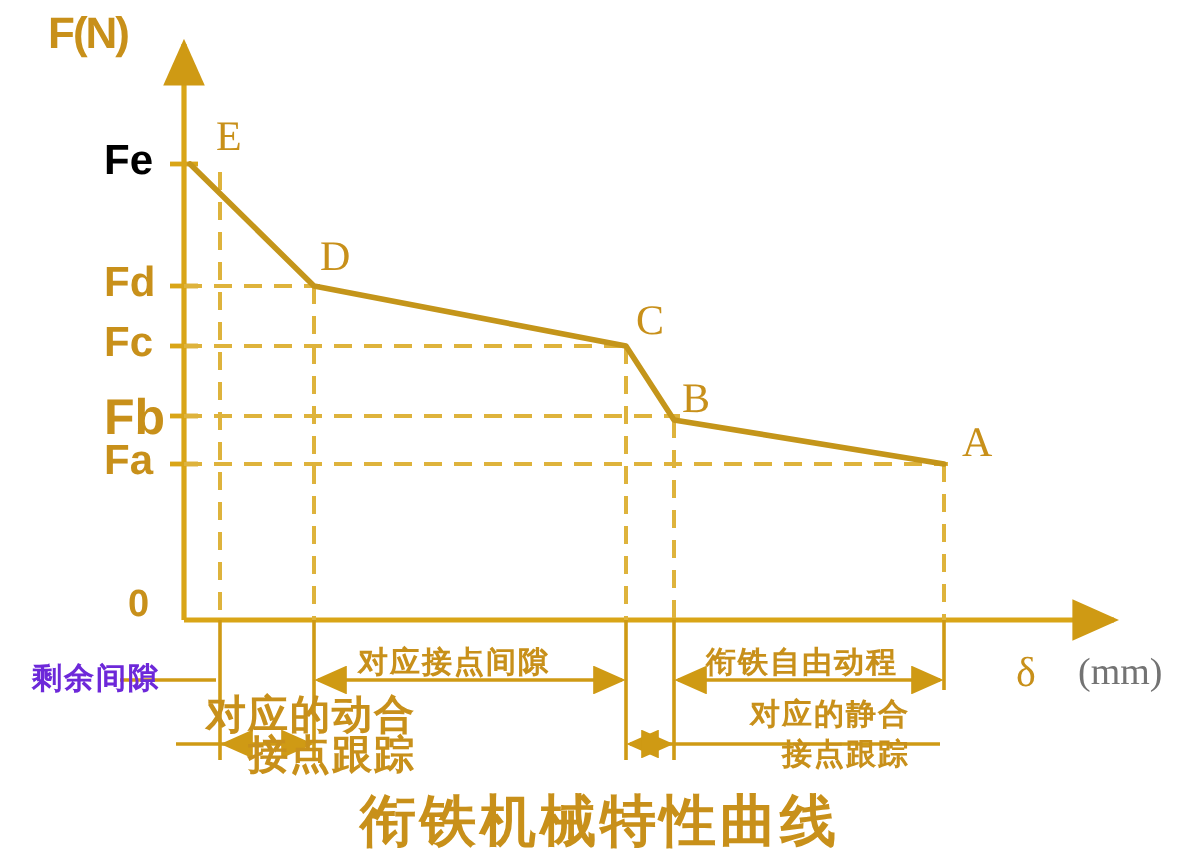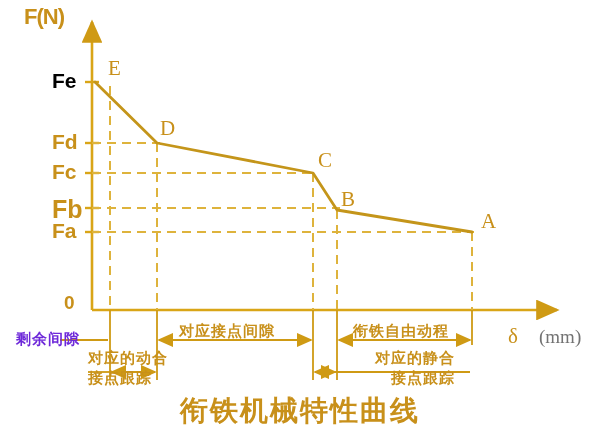--- a/index.html
+++ b/index.html
@@ -101,21 +101,21 @@
     <div style="position:absolute;left:318px;top:148px;font-size:21px;color:#c8901a;">C</div>
     <div style="position:absolute;left:341px;top:187px;font-size:21px;color:#c8901a;">B</div>
     <div style="position:absolute;left:481px;top:209px;font-size:21px;color:#c8901a;">A</div>
 
     <div style="position:absolute;left:16px;top:330px;font-size:15px;font-weight:bold;color:#6d28d9;letter-spacing:1px;">剩余间隙</div>
 
     <div style="position:absolute;left:179px;top:322px;font-size:15px;font-weight:bold;color:#c8901a;letter-spacing:1px;">对应接点间隙</div>
 
     <div style="position:absolute;left:353px;top:322px;font-size:15px;font-weight:bold;color:#c8901a;letter-spacing:1px;">衔铁自由动程</div>
 
-    <div style="position:absolute;left:88px;top:348px;font-size:15px;font-weight:bold;color:#c8901a;letter-spacing:1px;line-height:20px;text-align:left;width:120px;">
+    <div style="position:absolute;left:88px;top:348px;font-size:20px;font-weight:bold;color:#c8901a;letter-spacing:1px;line-height:20px;text-align:right;width:120px;">
       <div>对应的动合</div>
       <div>接点跟踪</div>
     </div>
 
     <div style="position:absolute;left:335px;top:348px;font-size:15px;font-weight:bold;color:#c8901a;letter-spacing:1px;line-height:20px;text-align:right;width:120px;">
       <div>对应的静合</div>
       <div>接点跟踪</div>
     </div>
 
     <div style="position:absolute;left:0;top:392px;width:600px;text-align:center;font-size:28px;font-weight:bold;color:#c8901a;letter-spacing:2px;">衔铁机械特性曲线</div>

